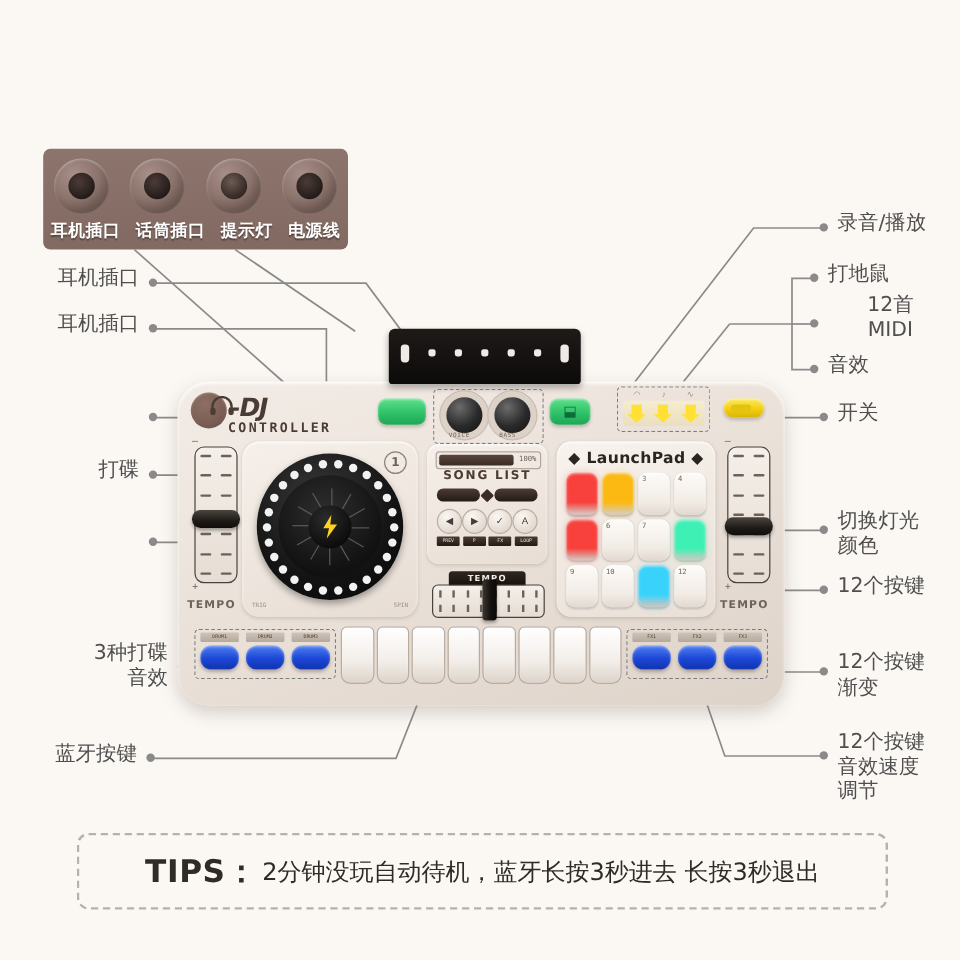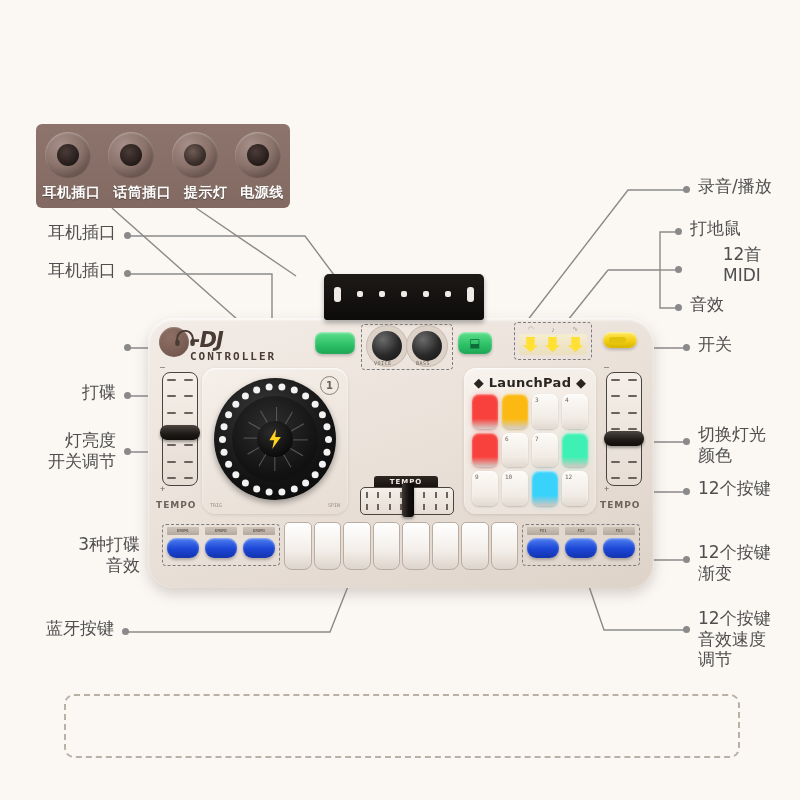--- a/index.html
+++ b/index.html
@@ -331,22 +331,20 @@
   <div class="dot" style="left:675px;top:304px;"></div>
   <div class="dot" style="left:683px;top:344px;"></div>
   <div class="dot" style="left:683px;top:438px;"></div>
   <div class="dot" style="left:683px;top:488px;"></div>
   <div class="dot" style="left:683px;top:556px;"></div>
   <div class="dot" style="left:683px;top:626px;"></div>
 
   <div class="lbl r" style="left:0;top:222px;width:116px;">耳机插口</div>
   <div class="lbl r" style="left:0;top:260px;width:116px;">耳机插口</div>
   <div class="lbl r" style="left:0;top:382px;width:116px;">打碟</div>
-  <div class="lbl r" style="left:0;top:430px;width:116px;">灯亮度
-开关调节</div>
   <div class="lbl r" style="left:0;top:534px;width:140px;">3种打碟
 音效</div>
   <div class="lbl r" style="left:0;top:618px;width:114px;">蓝牙按键</div>
 
   <div class="lbl l" style="left:698px;top:176px;width:104px;">录音/播放</div>
   <div class="lbl l" style="left:690px;top:218px;width:104px;">打地鼠</div>
   <div class="lbl l" style="left:690px;top:244px;width:104px;text-align:center;">12首
 MIDI</div>
   <div class="lbl l" style="left:690px;top:294px;width:104px;">音效</div>
   <div class="lbl l" style="left:698px;top:334px;width:104px;">开关</div>
@@ -534,20 +532,44 @@
           </div>
         <div class="jogcenter">
           <div class="bolt"></div>
         </div>
       </div>
       <div class="jognum">1</div>
       <div class="jogmark" style="left:8px;">TRIG</div>
       <div class="jogmark" style="right:8px;">SPIN</div>
     </div>
 
+    <div class="songpanel">
+      <div class="lcd">
+        <div class="fill"></div>
+        <div class="pct">100%</div>
+      </div>
+      <div class="songtitle">SONG LIST</div>
+      <div class="barpair">
+        <i></i>
+        <div class="dia"></div>
+        <i></i>
+      </div>
+      <div class="rbtns">
+        <div class="rbtn">◀</div>
+        <div class="rbtn">▶</div>
+        <div class="rbtn">✓</div>
+        <div class="rbtn">A</div>
+      </div>
+      <div class="rlbls">
+        <i>PREV</i>
+        <i>P</i>
+        <i>FX</i>
+        <i>LOOP</i>
+      </div>
+    </div>
 
     <div class="xfade">
       <div class="xlabel">TEMPO</div>
       <div class="xtrack">
         <div class="tk">
           <div class="row">
               <i></i>
               <i></i>
               <i></i>
               <i></i>
@@ -637,15 +659,17 @@
         <div class="bluebtns">
           <i></i>
           <i></i>
           <i></i>
         </div>
       </div>
     </div>
   </div>
 
   <div class="tips">
+    <span class="k">TIPS：</span>
+    <span class="v">2分钟没玩自动待机，蓝牙长按3秒进去 长按3秒退出</span>
   </div>
 
 </div>
 
 </body></html>

